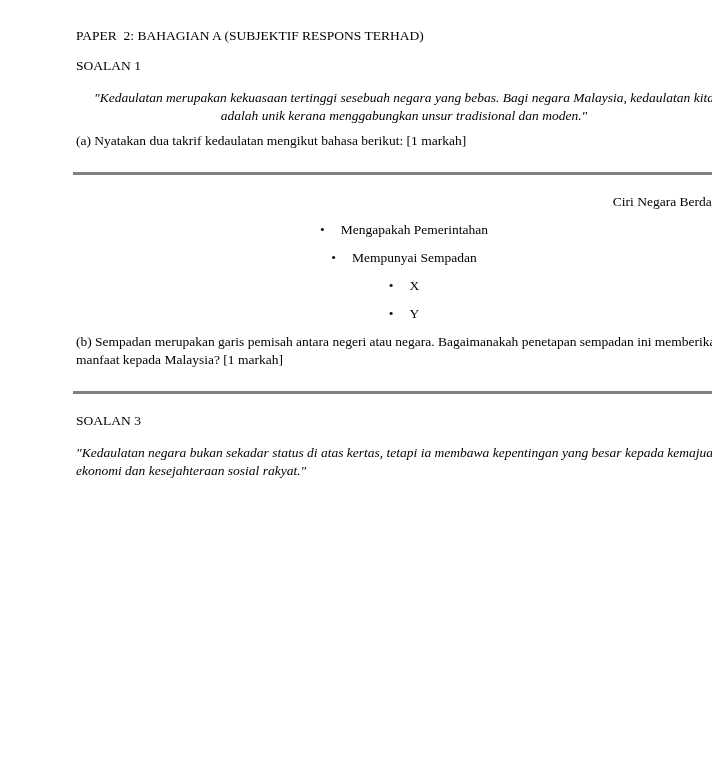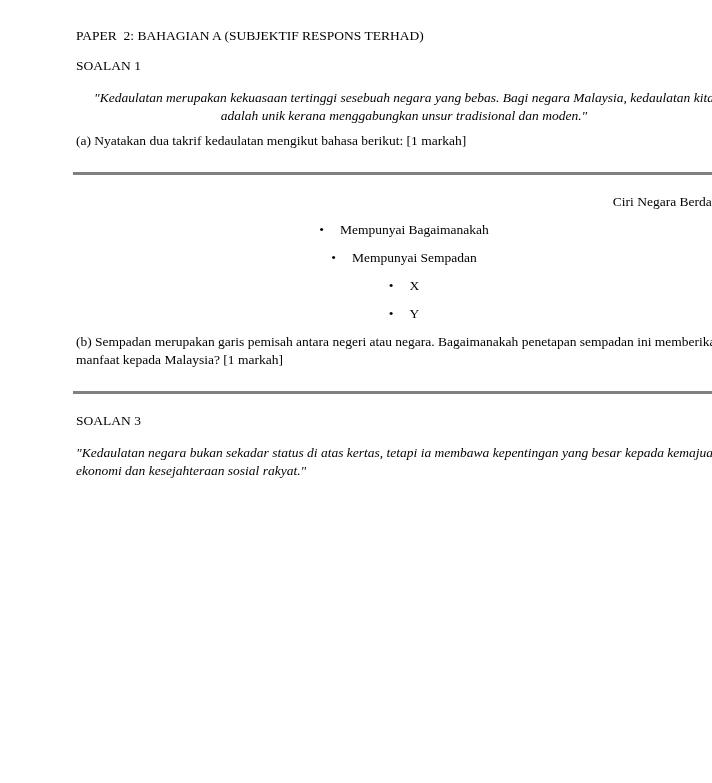--- a/index.html
+++ b/index.html
@@ -55,21 +55,21 @@
     <div class="heading">SOALAN 1</div>
     <div class="quote-centered">"Kedaulatan merupakan kekuasaan tertinggi sesebuah negara yang bebas. Bagi negara Malaysia, kedaulatan kita adalah unik kerana menggabungkan unsur tradisional dan moden."</div>
     <p class="q">(a) Nyatakan dua takrif kedaulatan mengikut bahasa berikut: [1 markah]</p>
   </section>
 
   <hr class="divider">
 
   <section>
     <div class="diagram-title">Ciri Negara Berdaulat</div>
     <div class="bullet-line">
-      <span class="bullet">•</span><span class="bullet-text">Mempunyai Bagaimanakah</span>
+      <span class="bullet">•</span><span class="bullet-text">Mengapakah Pemerintahan</span>
     </div>
     <div class="bullet-line">
       <span class="bullet">•</span><span class="bullet-text">Mempunyai Sempadan</span>
     </div>
     <div class="bullet-line">
       <span class="bullet">•</span><span class="bullet-text">X</span>
     </div>
     <div class="bullet-line">
       <span class="bullet">•</span><span class="bullet-text">Y</span>
     </div>

